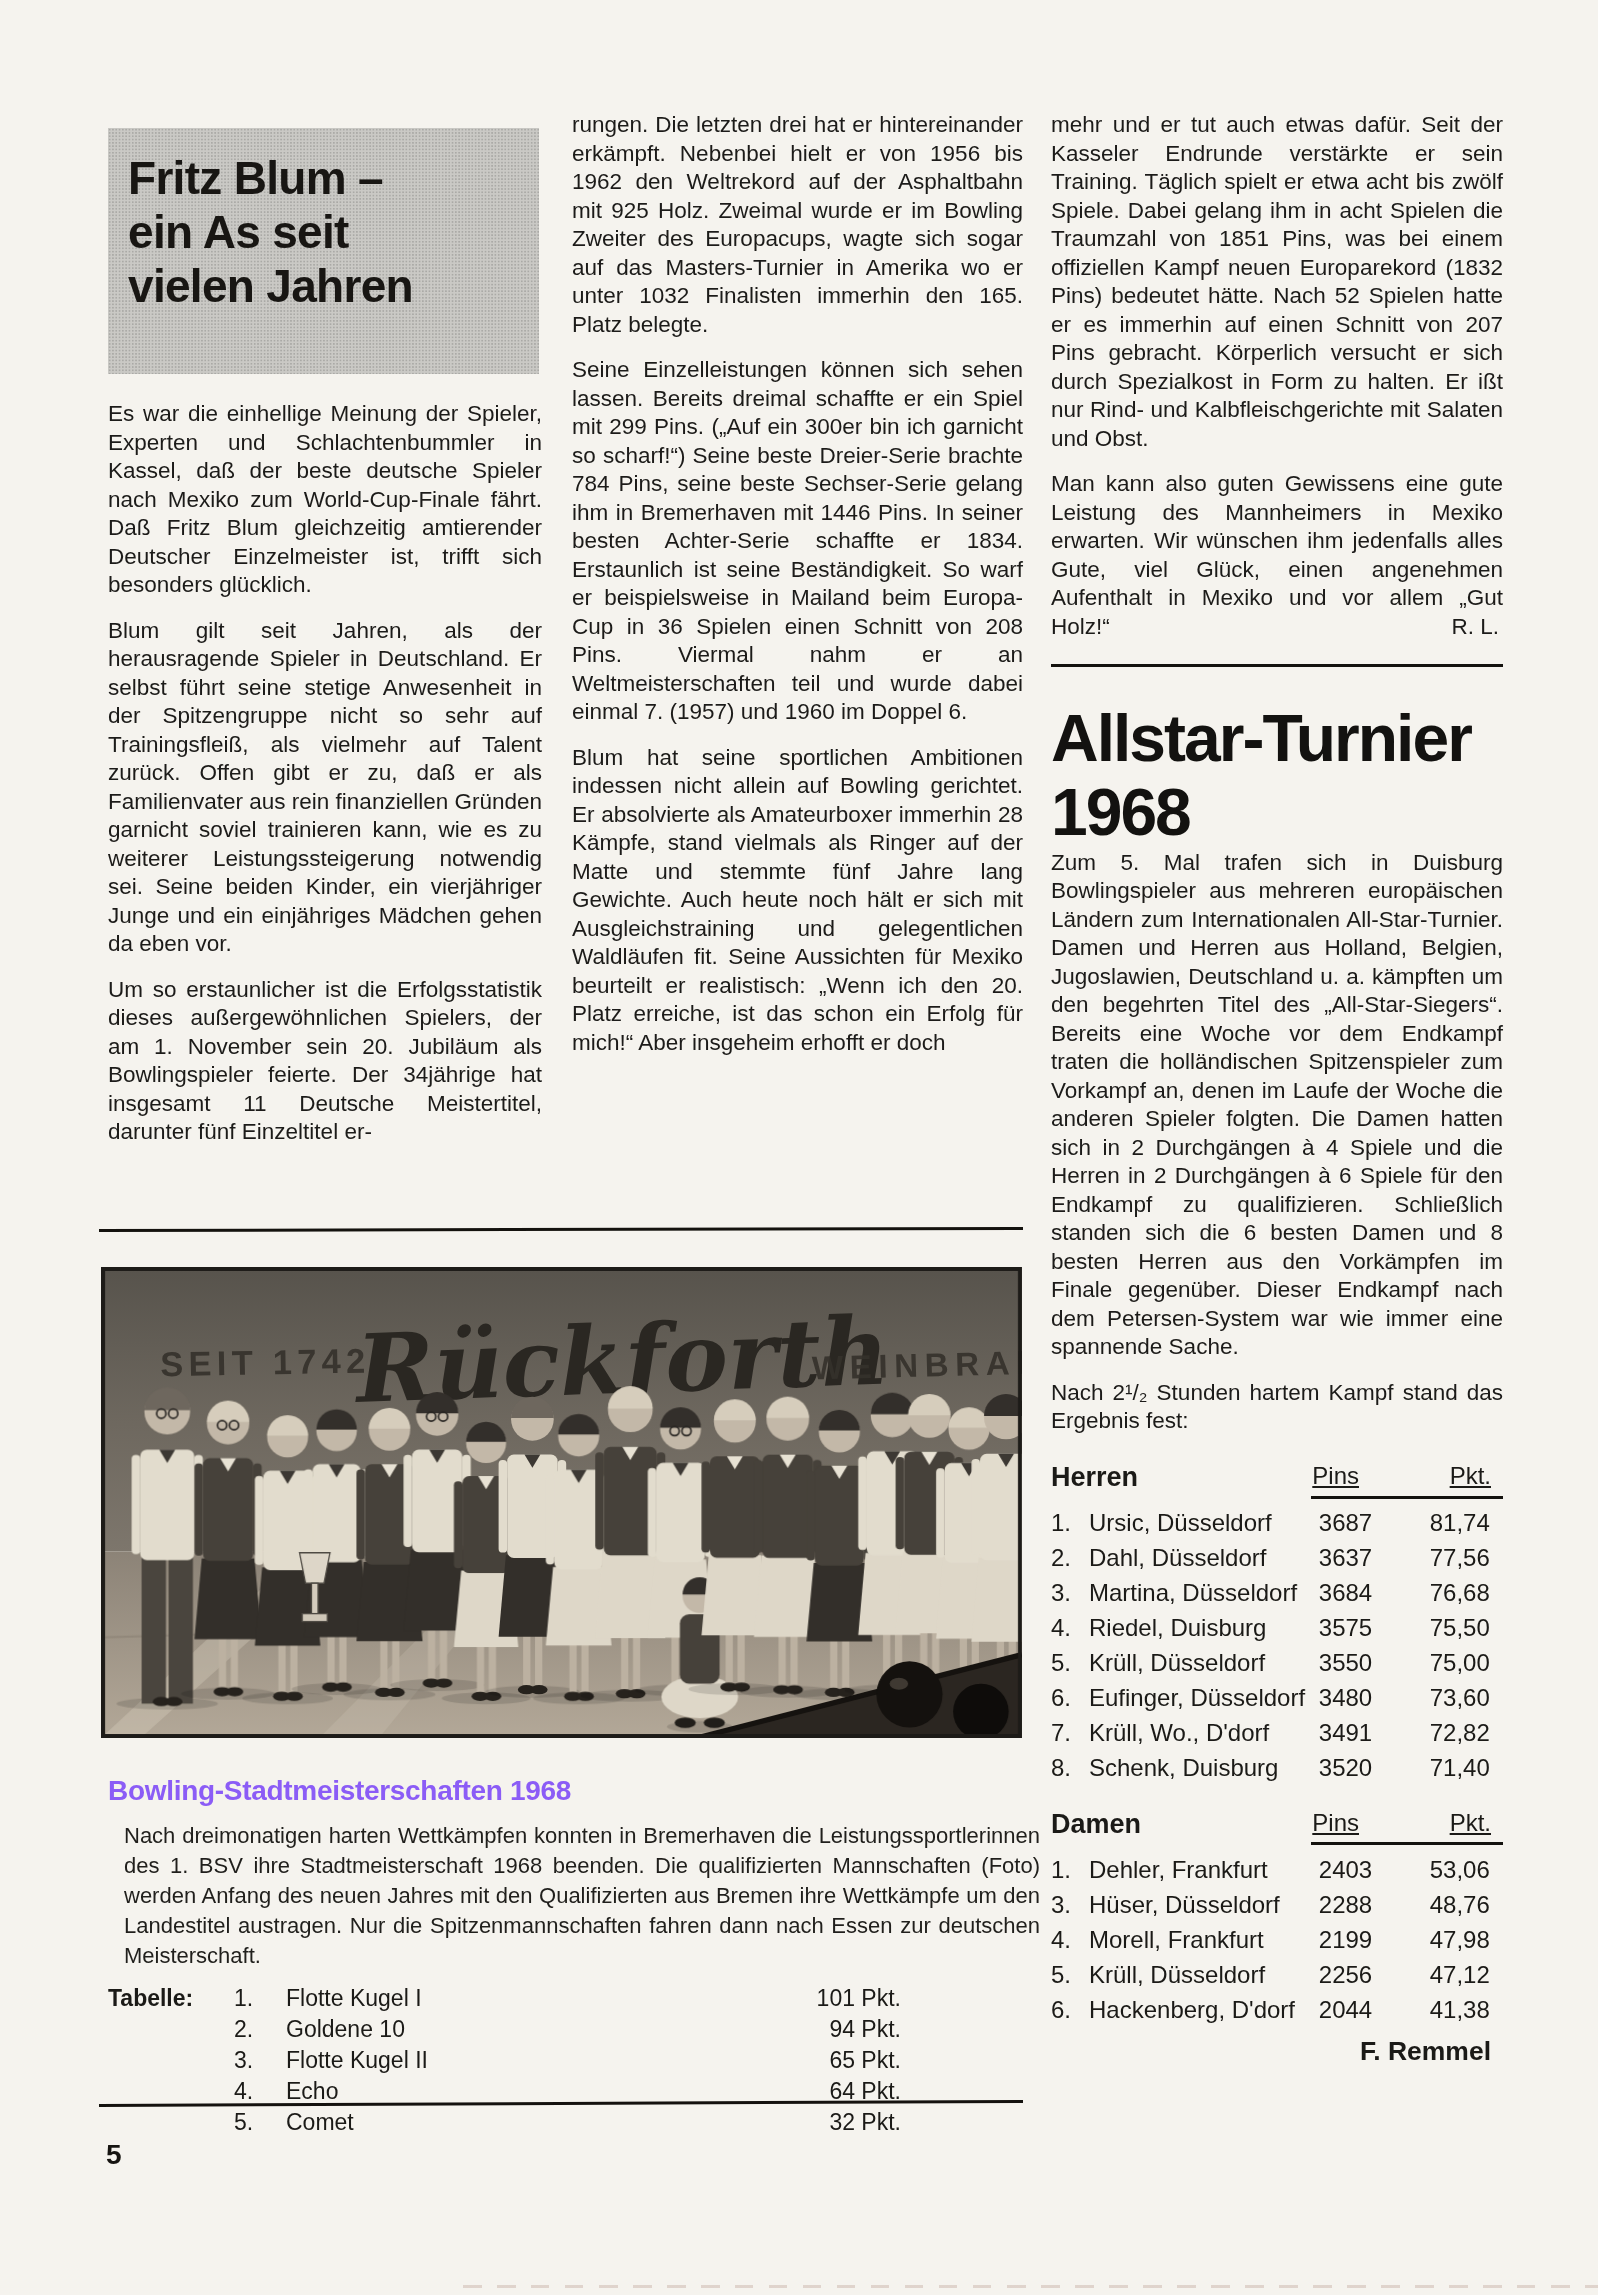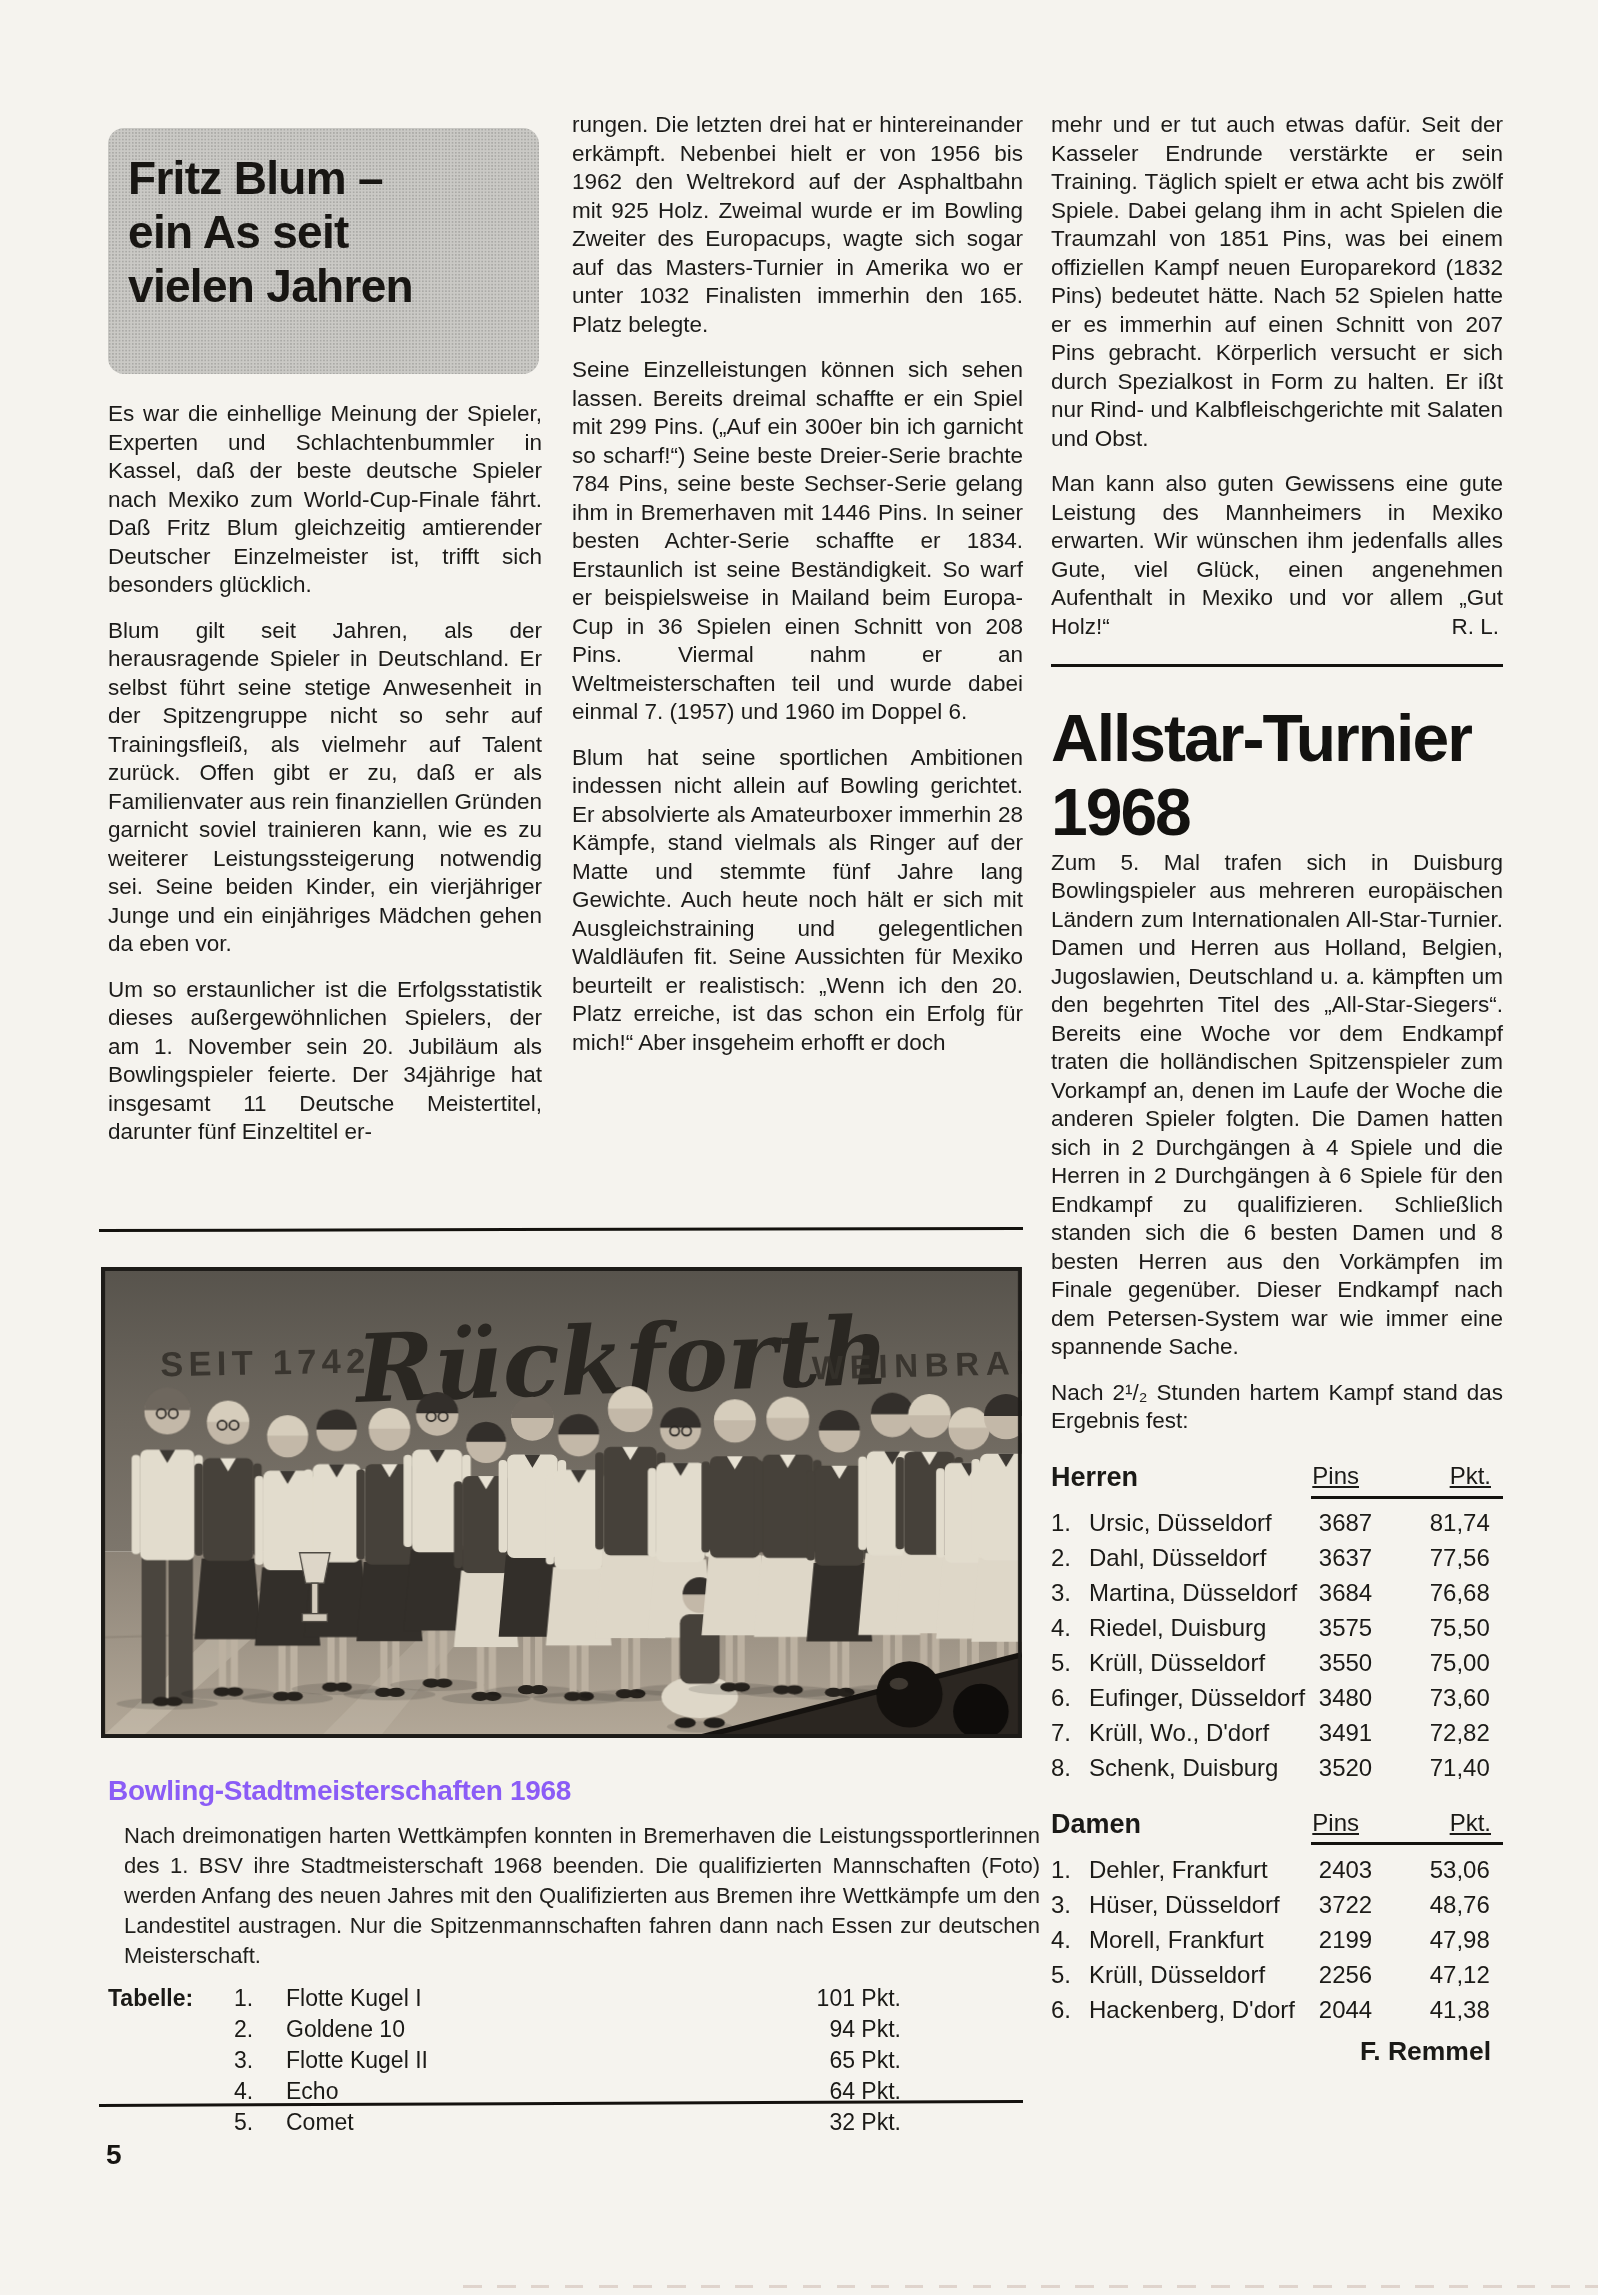--- a/index.html
+++ b/index.html
@@ -15,21 +15,20 @@
     color:#1b1a17;
   }
   
   .title-box{
     position:absolute;left:108px;top:128px;width:431px;height:246px;
     background-color:#cac9c5;
     background-image:radial-gradient(rgba(88,88,86,.28) 0.7px, transparent 0.9px);
     background-size:3.3px 3.3px;
     box-sizing:border-box;
     padding:22.5px 12px 0 20px;
-    border-radius:16px;
   }
   .title-box .tl{
     font-size:46px;font-weight:bold;line-height:54px;
     letter-spacing:-0.7px;color:#181613;white-space:nowrap;
   }
   
   .col{position:absolute;}
   .col-1{left:108px;top:400px;width:434px;}
   .col-2{left:572px;top:111px;width:451px;}
   .col-3{left:1051px;top:111px;width:452px;}
@@ -205,21 +204,21 @@
         </div>
       </div>
       <div class="res-rows">
         <div class="res-row">
             <div><span class="rk">1.</span><span>Dehler, Frankfurt</span></div>
             <div class="pins">2403</div>
             <div class="pkt">53,06</div>
           </div>
         <div class="res-row">
             <div><span class="rk">3.</span><span>Hüser, Düsseldorf</span></div>
-            <div class="pins">3722</div>
+            <div class="pins">2288</div>
             <div class="pkt">48,76</div>
           </div>
         <div class="res-row">
             <div><span class="rk">4.</span><span>Morell, Frankfurt</span></div>
             <div class="pins">2199</div>
             <div class="pkt">47,98</div>
           </div>
         <div class="res-row">
             <div><span class="rk">5.</span><span>Krüll, Düsseldorf</span></div>
             <div class="pins">2256</div>

